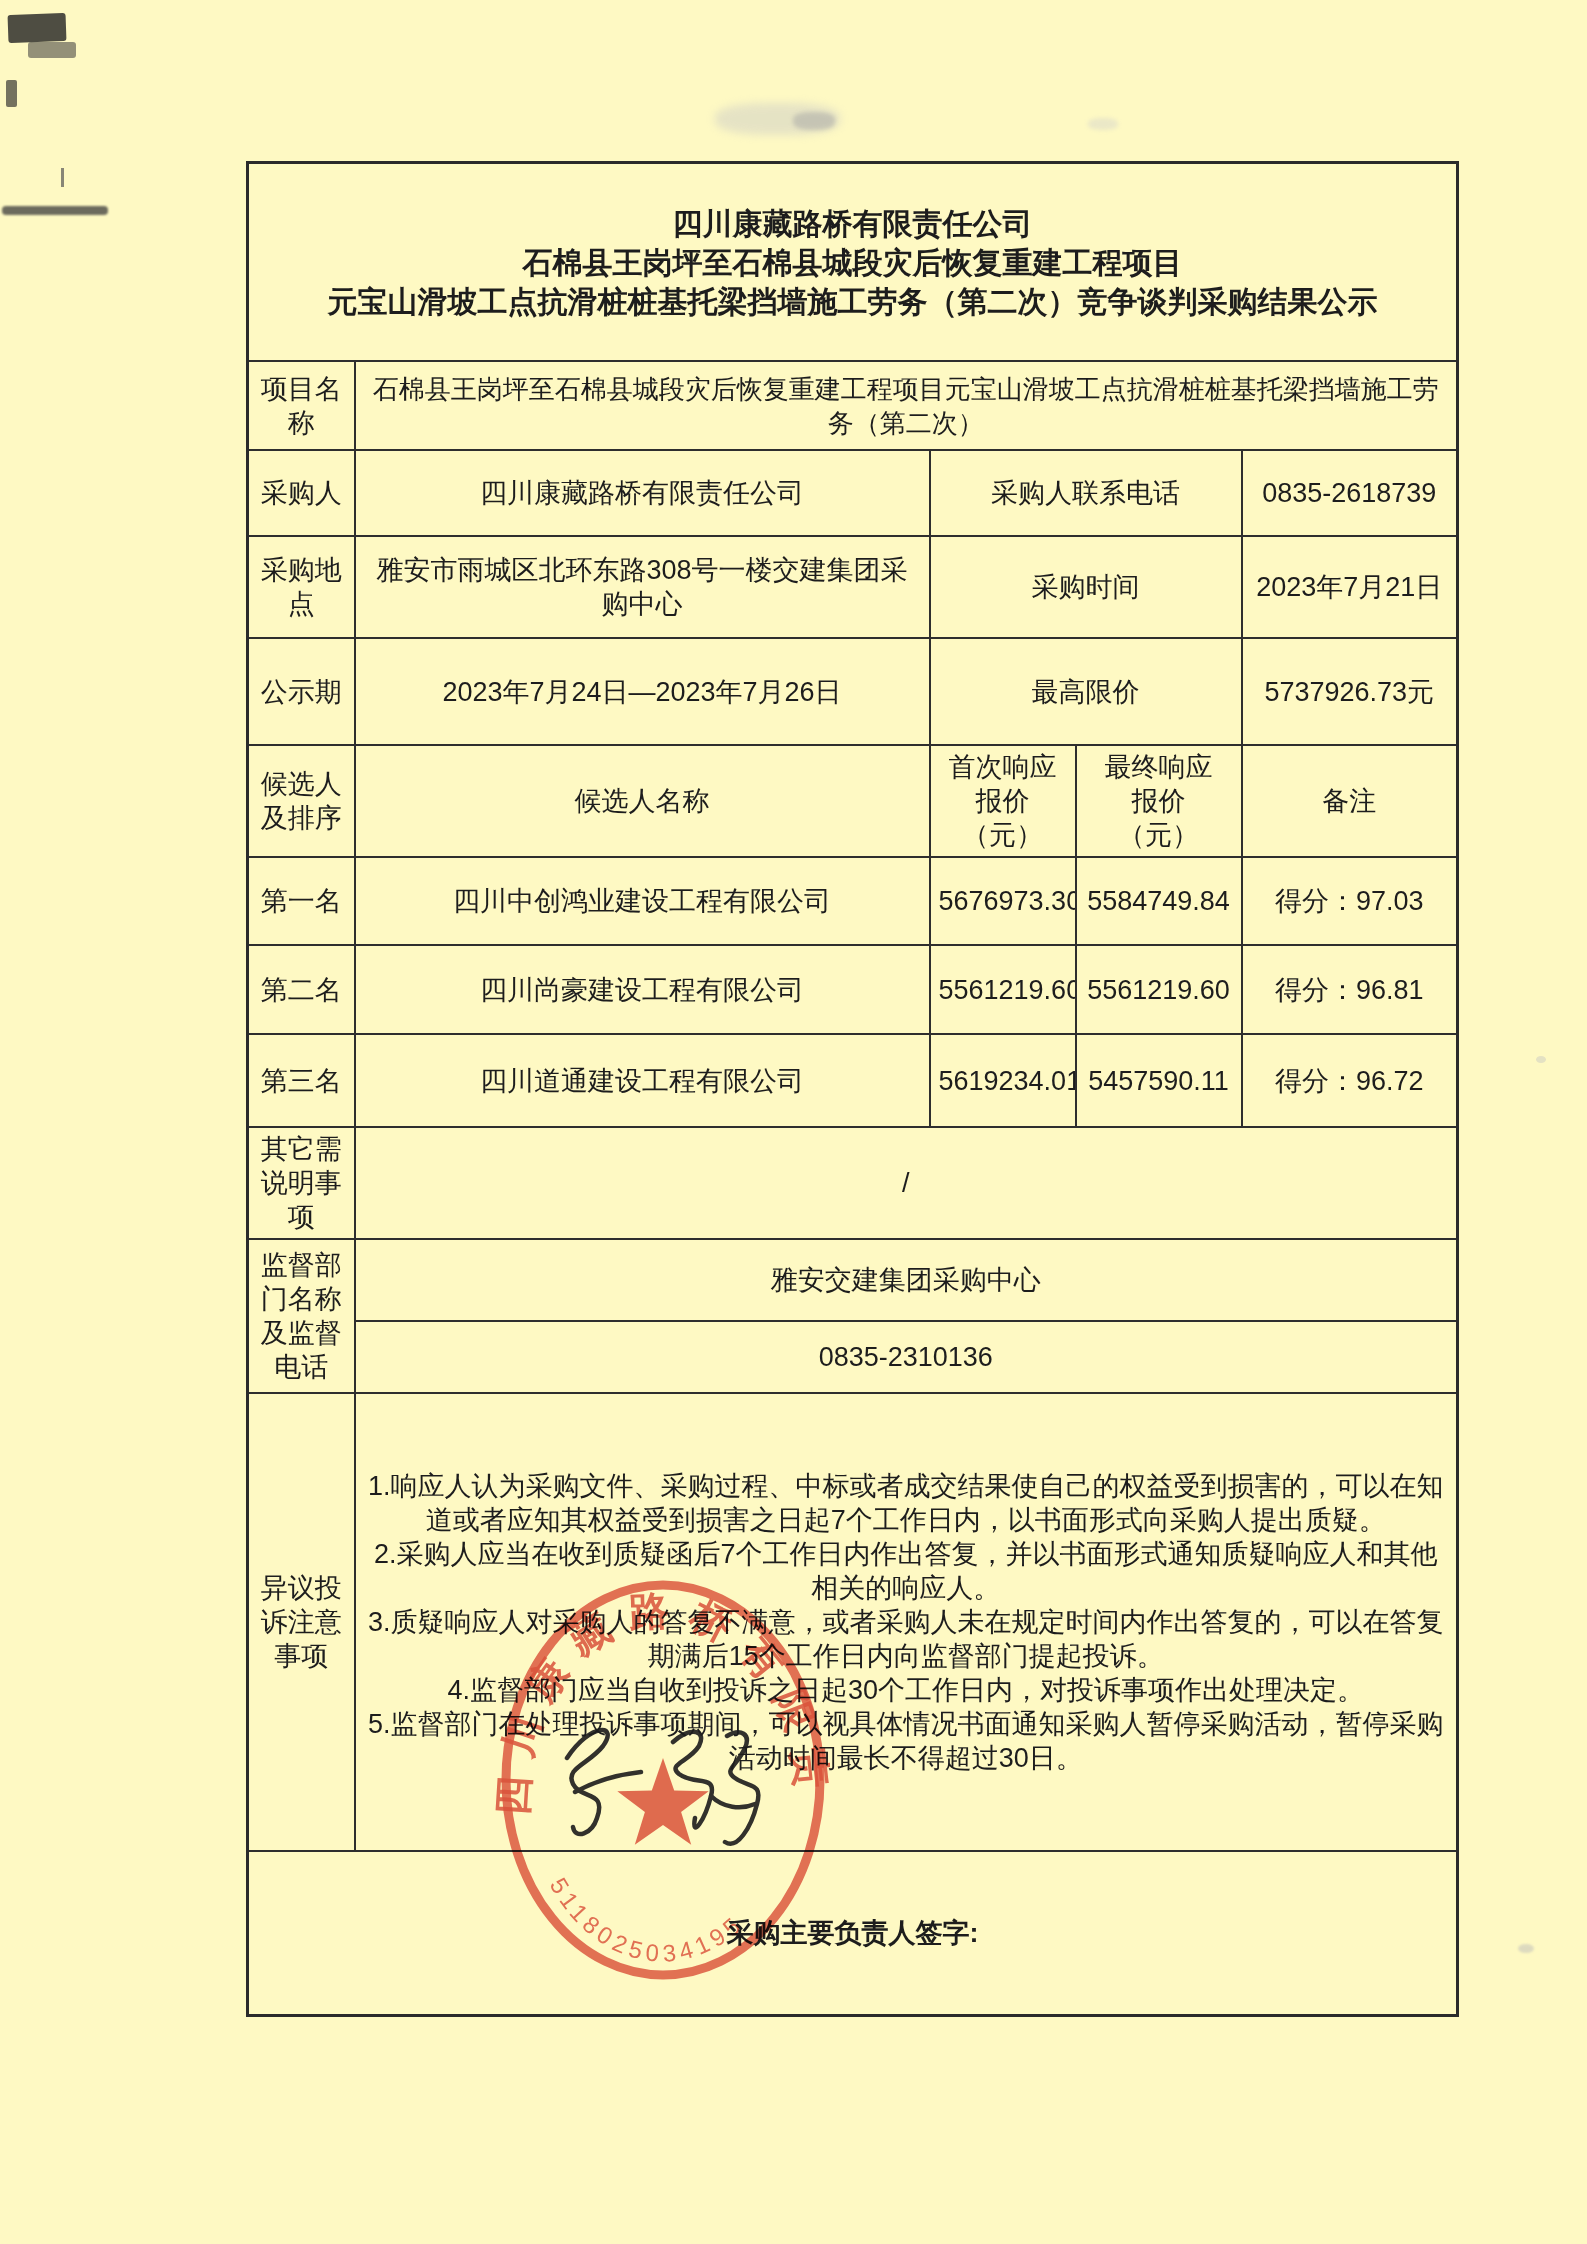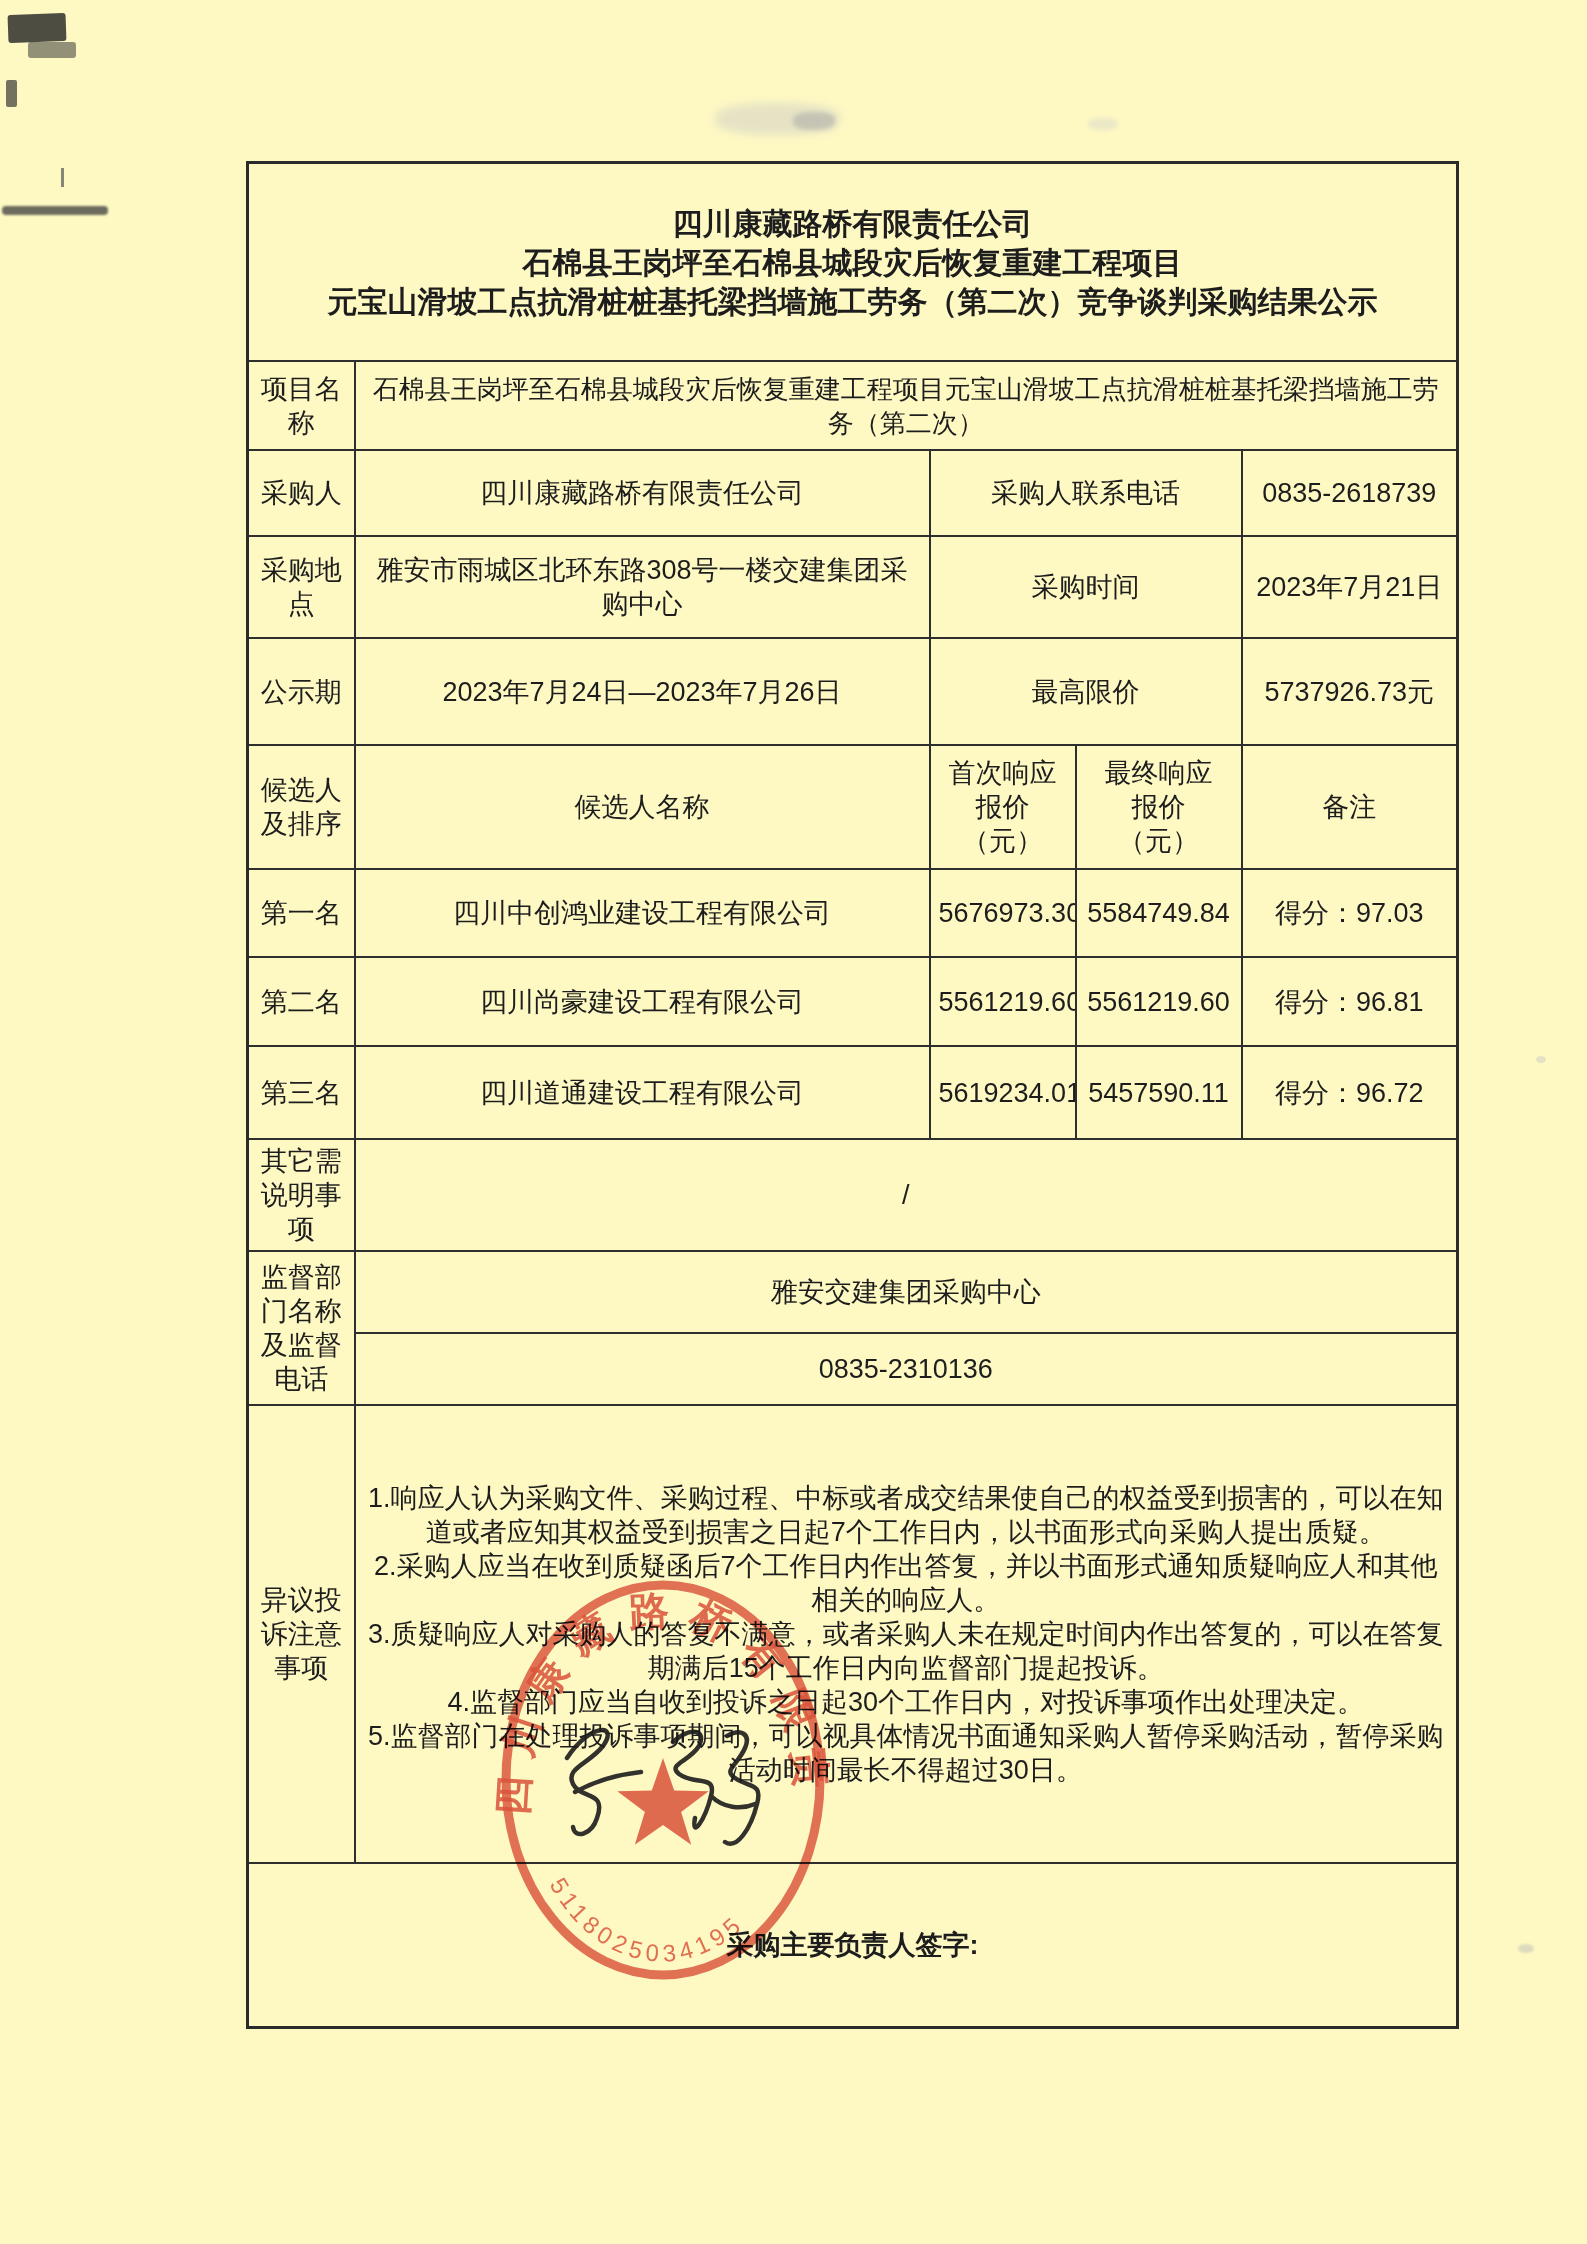--- a/index.html
+++ b/index.html
@@ -119,21 +119,21 @@
       <td class="lbl">公示期</td>
       <td>2023年7月24日—2023年7月26日</td>
       <td colspan="2">最高限价</td>
       <td>5737926.73元</td>
     </tr>
 
     <tr class="rch">
       <td class="lbl">候选人及排序</td>
       <td>候选人名称</td>
       <td style="padding:0;"><span class="hdrwrap">首次响应报价（元）</span></td>
-      <td style="padding:10px;"><span class="hdrwrap">最终响应报价（元）</span></td>
+      <td style="padding:4px;"><span class="hdrwrap">最终响应报价（元）</span></td>
       <td>备注</td>
     </tr>
 
     <tr class="rc1">
       <td>第一名</td>
       <td>四川中创鸿业建设工程有限公司</td>
       <td class="price">5676973.30</td>
       <td class="price">5584749.84</td>
       <td>得分：97.03</td>
     </tr>

